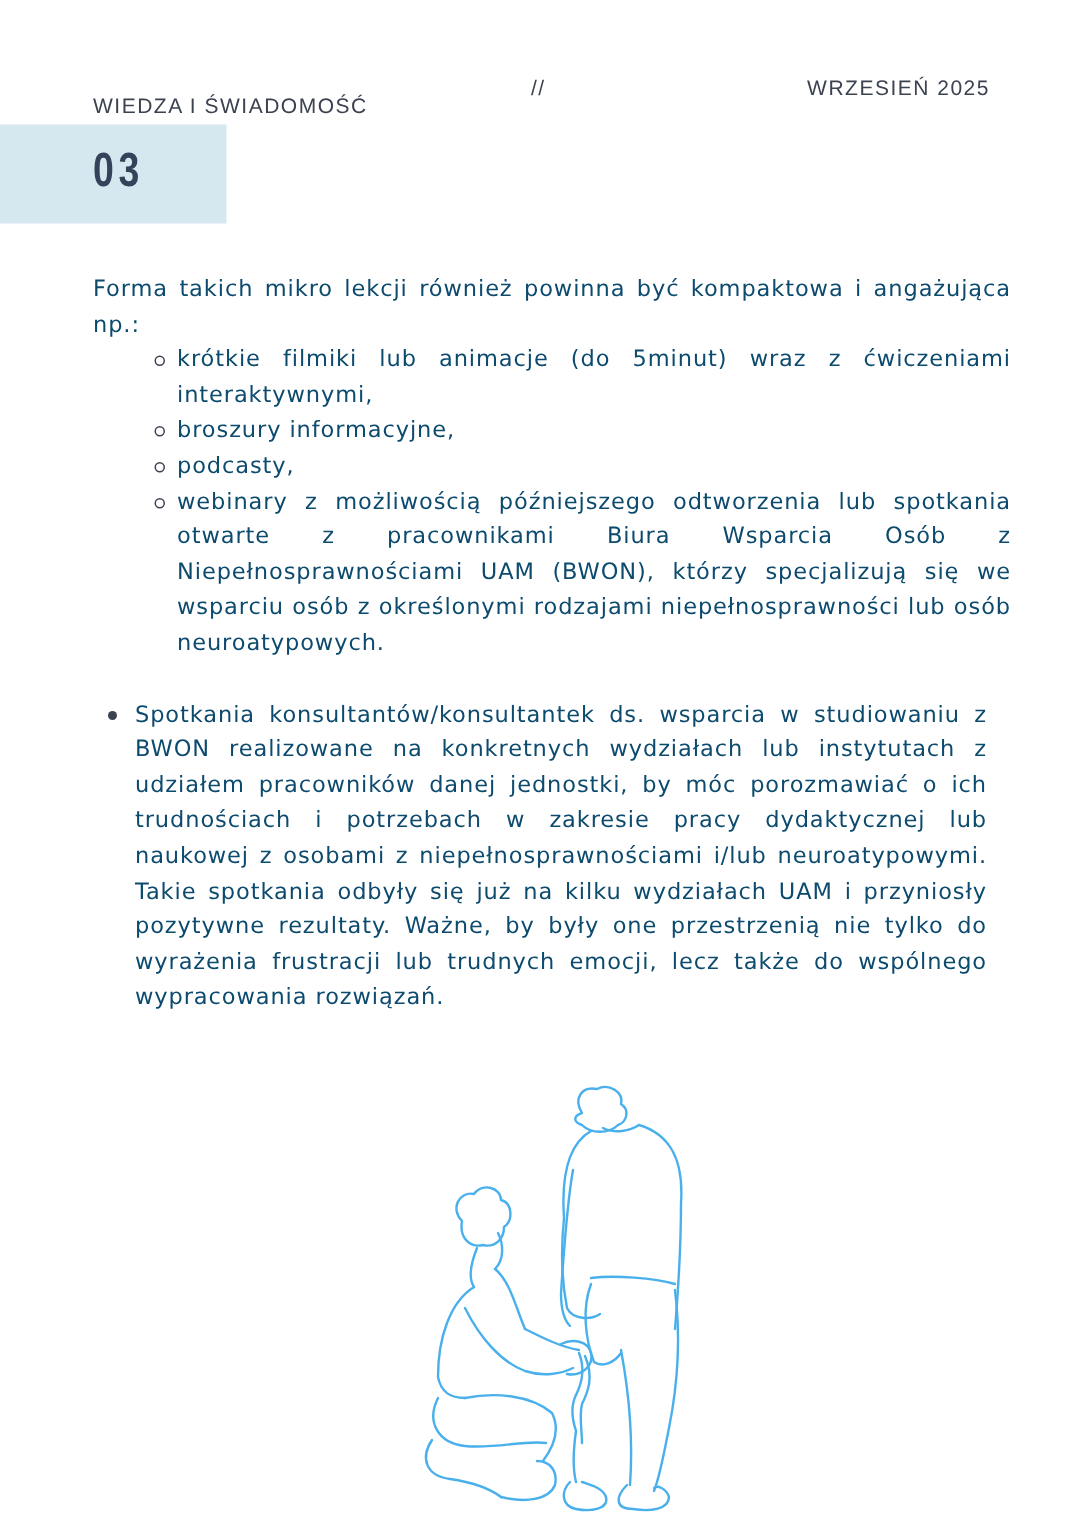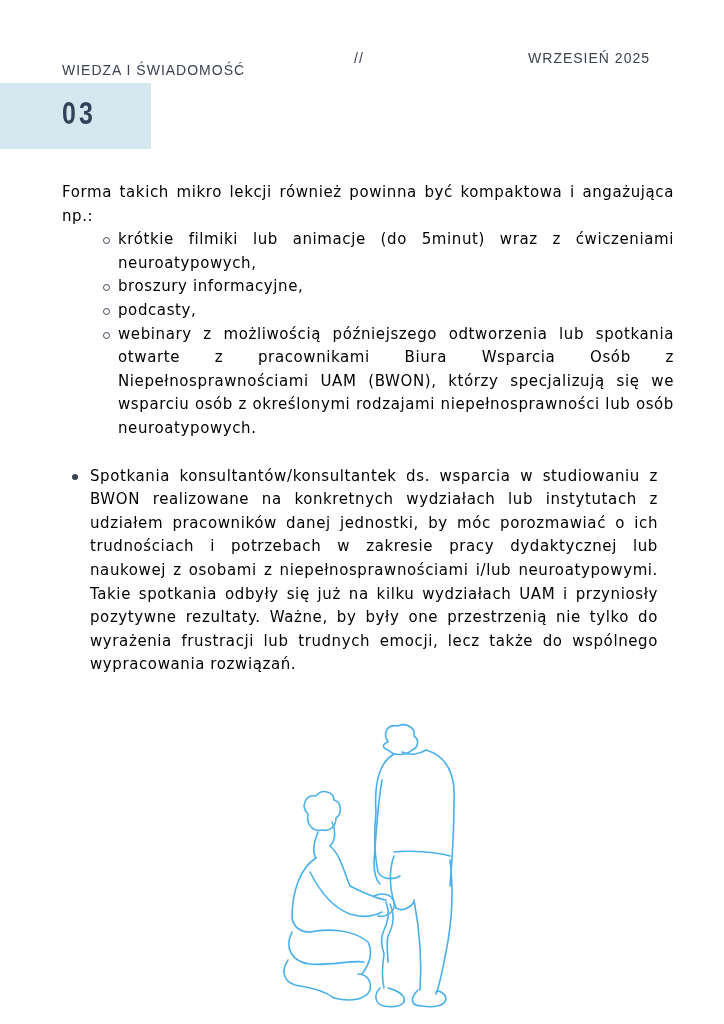--- a/index.html
+++ b/index.html
@@ -8,36 +8,36 @@
       position: relative; overflow: hidden;
       font-family: "DejaVu Sans", sans-serif; color: #3b4250;
     }
     .header {
       position: absolute; top: 50px; left: 62px; width: 600px; height: 20px;
       font-family: "Liberation Sans Narrow", "Liberation Sans", sans-serif;
       font-size: 14px; letter-spacing: 1px; color: #3b4250;
     }
     .header .left { position: absolute; left: 0; top: 12px; }
     .header .mid { position: absolute; left: 292px; top: 0; }
-    .header .right { position: absolute; right: 12px; top: 0; }
+    .header .right { position: absolute; right: 2px; top: 0; }
     .num-box {
       position: absolute; left: 0; top: 83px; width: 151px; height: 66px;
       background: #d5e8ef;
     }
     .num-box span {
       position: absolute; left: 62px; top: 12px;
       font-family: "Liberation Sans", sans-serif; font-weight: bold;
       font-size: 32px; letter-spacing: 4px; color: #34435a;
       transform: scaleX(0.78); transform-origin: left center;
       display: inline-block;
     }
     .content {
       position: absolute; left: 62px; top: 181px; width: 612px;
       font-size: 15px; line-height: 23.6px; letter-spacing: 0.6px;
-      color: #000000; text-align: justify;
+      color: #0c4a6e; text-align: justify;
     }
     .content p { margin: 0; }
     ul.sub {
       list-style: none; margin: 0; padding: 0 0 0 56px;
     }
     ul.sub li { position: relative; }
     ul.sub li::before {
       content: ""; position: absolute; left: -15px; top: 9px;
       width: 5px; height: 5px; border: 1px solid #3b4250; border-radius: 50%;
     }
@@ -66,21 +66,21 @@
   <span class="right">WRZESIEŃ 2025</span>
 </div>
 
 <div class="num-box">
   <span>03</span>
 </div>
 
 <div class="content">
   <p>Forma takich mikro lekcji również powinna być kompaktowa i angażująca np.:</p>
   <ul class="sub">
-    <li>krótkie filmiki lub animacje (do 5minut) wraz z ćwiczeniami neuroatypowych,</li>
+    <li>krótkie filmiki lub animacje (do 5minut) wraz z ćwiczeniami interaktywnymi,</li>
     <li>broszury informacyjne,</li>
     <li>podcasty,</li>
     <li>webinary z możliwością późniejszego odtworzenia lub spotkania otwarte z pracownikami Biura Wsparcia Osób z Niepełnosprawnościami UAM (BWON), którzy specjalizują się we wsparciu osób z określonymi rodzajami niepełnosprawności lub osób neuroatypowych.</li>
   </ul>
   <ul class="main">
     <li>Spotkania konsultantów/konsultantek ds. wsparcia w studiowaniu z BWON realizowane na konkretnych wydziałach lub instytutach z udziałem pracowników danej jednostki, by móc porozmawiać o ich trudnościach i potrzebach w zakresie pracy dydaktycznej lub naukowej z osobami z niepełnosprawnościami i/lub neuroatypowymi. Takie spotkania odbyły się już na kilku wydziałach UAM i przyniosły pozytywne rezultaty. Ważne, by były one przestrzenią nie tylko do wyrażenia frustracji lub trudnych emocji, lecz także do wspólnego wypracowania rozwiązań.</li>
   </ul>
 </div>
 
 <div class="illustration">

